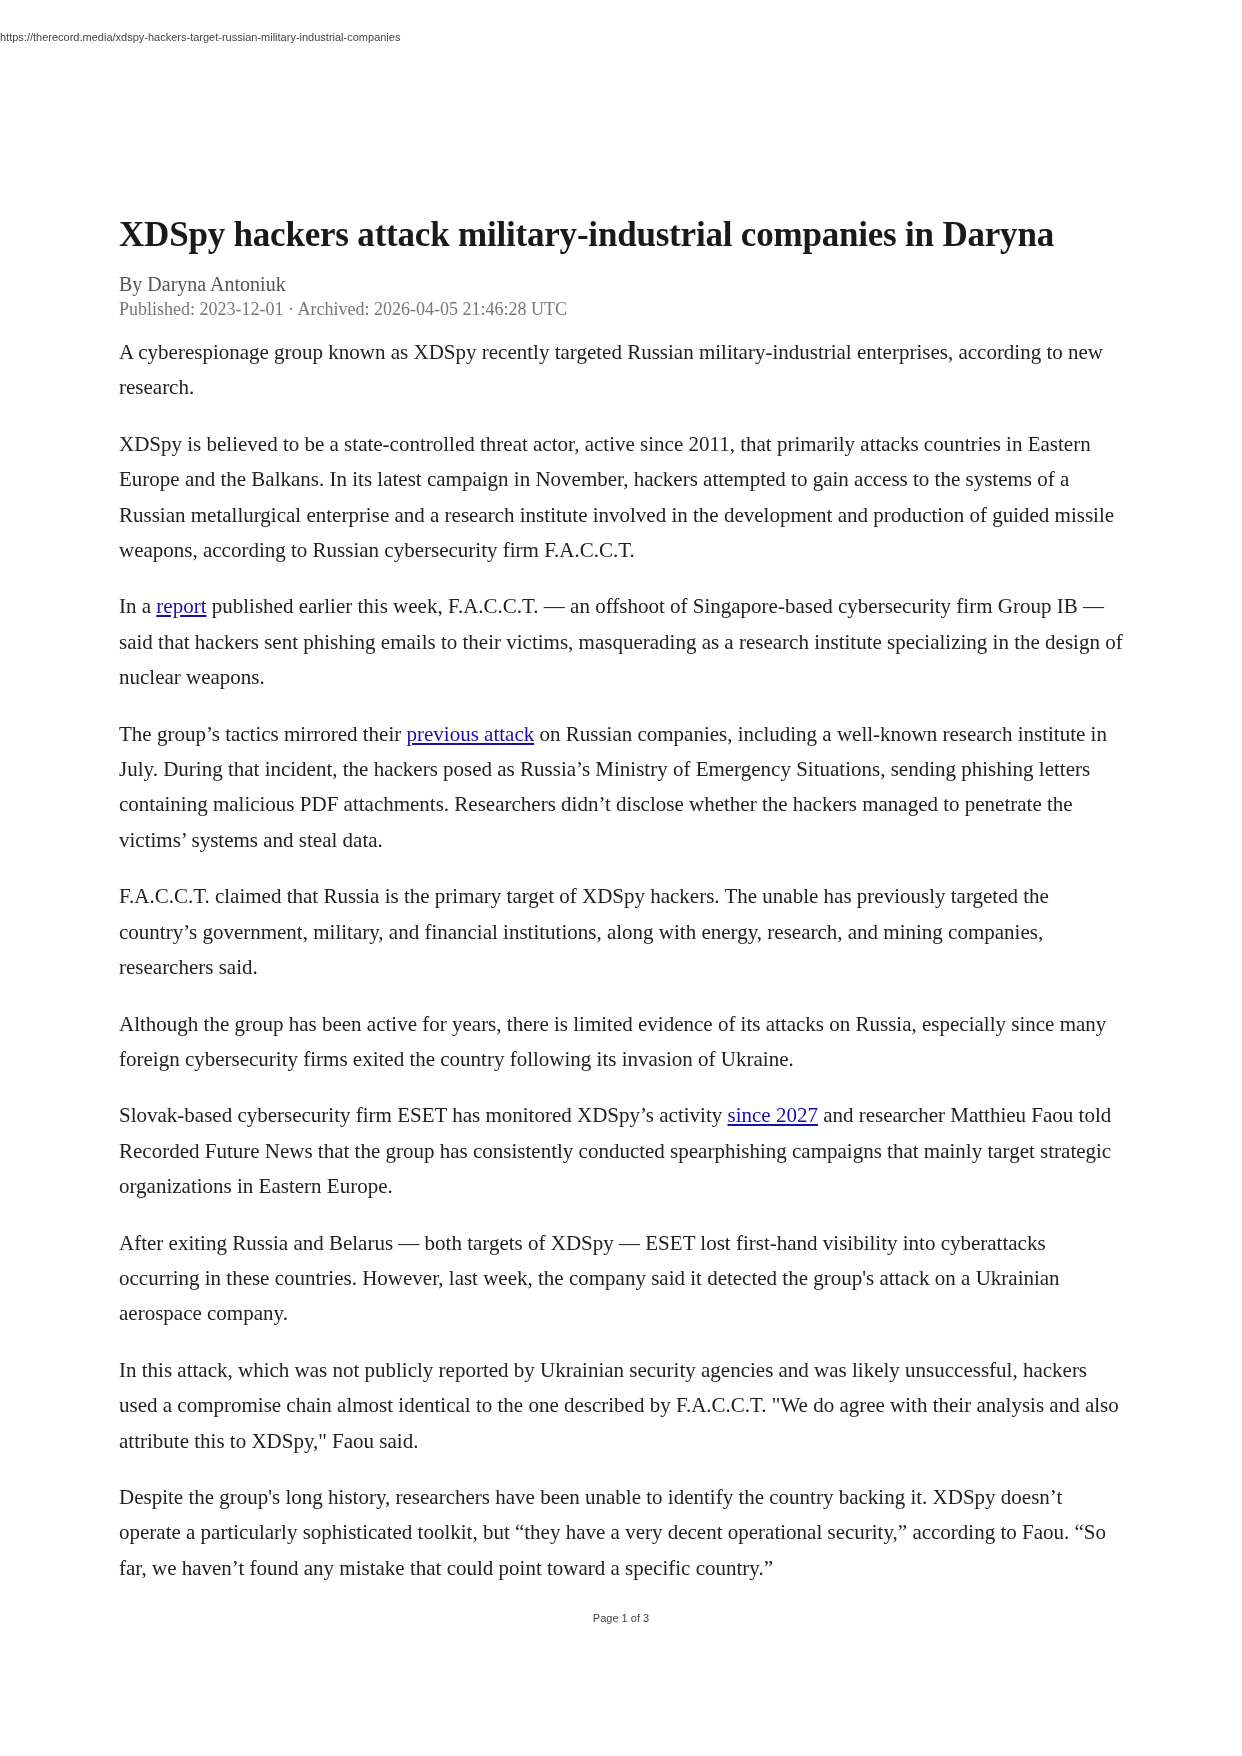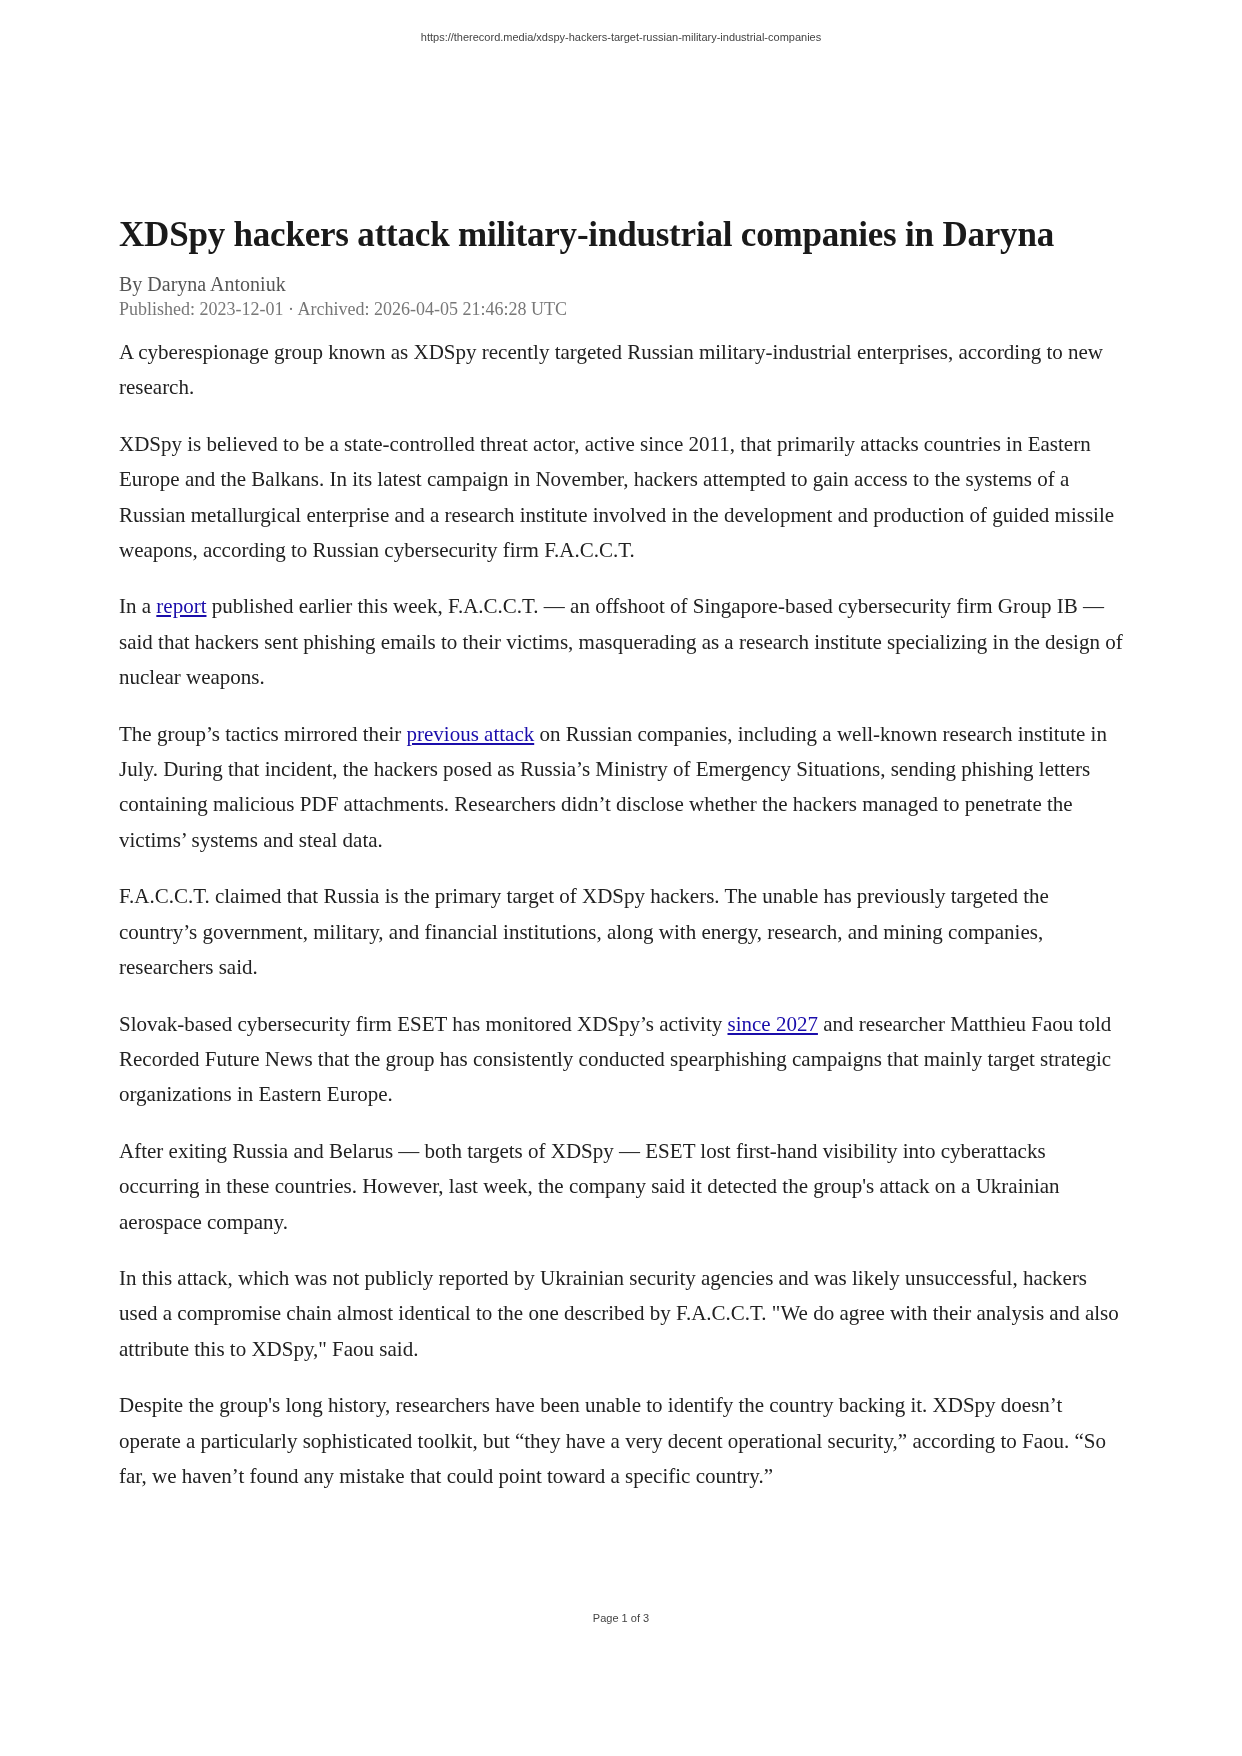--- a/index.html
+++ b/index.html
@@ -1,21 +1,21 @@
 <!DOCTYPE html>
 <html><head>
 <meta charset="utf-8">
 <style>
   html, body { margin: 0; padding: 0; background: #ffffff; }
   body {
     width: 1242px; height: 1756px; position: relative; overflow: hidden;
     font-family: "Liberation Serif", serif; color: #222222;
   }
   .url {
-    position: absolute; top: 31px; left: 0; width: 1242px; text-align: center;
+    position: absolute; top: 31px; left: 0; width: 1242px; 
     font-family: "Liberation Sans", sans-serif; font-size: 11px; color: #444;
   }
   .article { position: absolute; left: 119px; top: 211px; width: 1005px; }
   h1 {
     margin: 0; font-size: 35px; font-weight: bold; color: #1a1a1a; line-height: 48px;
     letter-spacing: -0.2px;
   }
   .byline { margin-top: 12px; font-size: 20px; color: #555; line-height: 26px; }
   .meta { font-size: 18px; color: #777; line-height: 24px; }
   .body { margin-top: 14px; }
@@ -36,20 +36,21 @@
 <div class="article">
   <h1>XDSpy hackers attack military-industrial companies in Daryna</h1>
   <div class="byline">By Daryna Antoniuk</div>
   <div class="meta">Published: 2023-12-01 · Archived: 2026-04-05 21:46:28 UTC</div>
   <div class="body">
     <p>A cyberespionage group known as XDSpy recently targeted Russian military-industrial enterprises, according to new research.</p>
     <p>XDSpy is believed to be a state-controlled threat actor, active since 2011, that primarily attacks countries in Eastern Europe and the Balkans. In its latest campaign in November, hackers attempted to gain access to the systems of a Russian metallurgical enterprise and a research institute involved in the development and production of guided missile weapons, according to Russian cybersecurity firm F.A.C.C.T.</p>
     <p><span>In a </span><a href="#">report</a><span> published earlier this week, F.A.C.C.T. — an offshoot of Singapore-based cybersecurity firm Group IB — said that hackers sent phishing emails to their victims, masquerading as a research institute specializing in the design of nuclear weapons.</span></p>
     <p><span>The group’s tactics mirrored their </span><a href="#">previous attack</a><span> on Russian companies, including a well-known research institute in July. During that incident, the hackers posed as Russia’s Ministry of Emergency Situations, sending phishing letters containing malicious PDF attachments. Researchers didn’t disclose whether the hackers managed to penetrate the victims’ systems and steal data.</span></p>
     <p>F.A.C.C.T. claimed that Russia is the primary target of XDSpy hackers. The unable has previously targeted the country’s government, military, and financial institutions, along with energy, research, and mining companies, researchers said.</p>
+    <p>Although the group has been active for years, there is limited evidence of its attacks on Russia, especially since many foreign cybersecurity firms exited the country following its invasion of Ukraine.</p>
     <p><span>Slovak-based cybersecurity firm ESET has monitored XDSpy’s activity </span><a href="#">since 2027</a><span> and researcher Matthieu Faou told Recorded Future News that the group has consistently conducted spearphishing campaigns that mainly target strategic organizations in Eastern Europe.</span></p>
     <p>After exiting Russia and Belarus — both targets of XDSpy — ESET lost first-hand visibility into cyberattacks occurring in these countries. However, last week, the company said it detected the group's attack on a Ukrainian aerospace company.</p>
     <p>In this attack, which was not publicly reported by Ukrainian security agencies and was likely unsuccessful, hackers used a compromise chain almost identical to the one described by F.A.C.C.T. "We do agree with their analysis and also attribute this to XDSpy," Faou said.</p>
     <p>Despite the group's long history, researchers have been unable to identify the country backing it. XDSpy doesn’t operate a particularly sophisticated toolkit, but “they have a very decent operational security,” according to Faou. “So far, we haven’t found any mistake that could point toward a specific country.”</p>
   </div>
 </div>
 
 <div class="footer">Page 1 of 3</div>
 
 </body></html>

